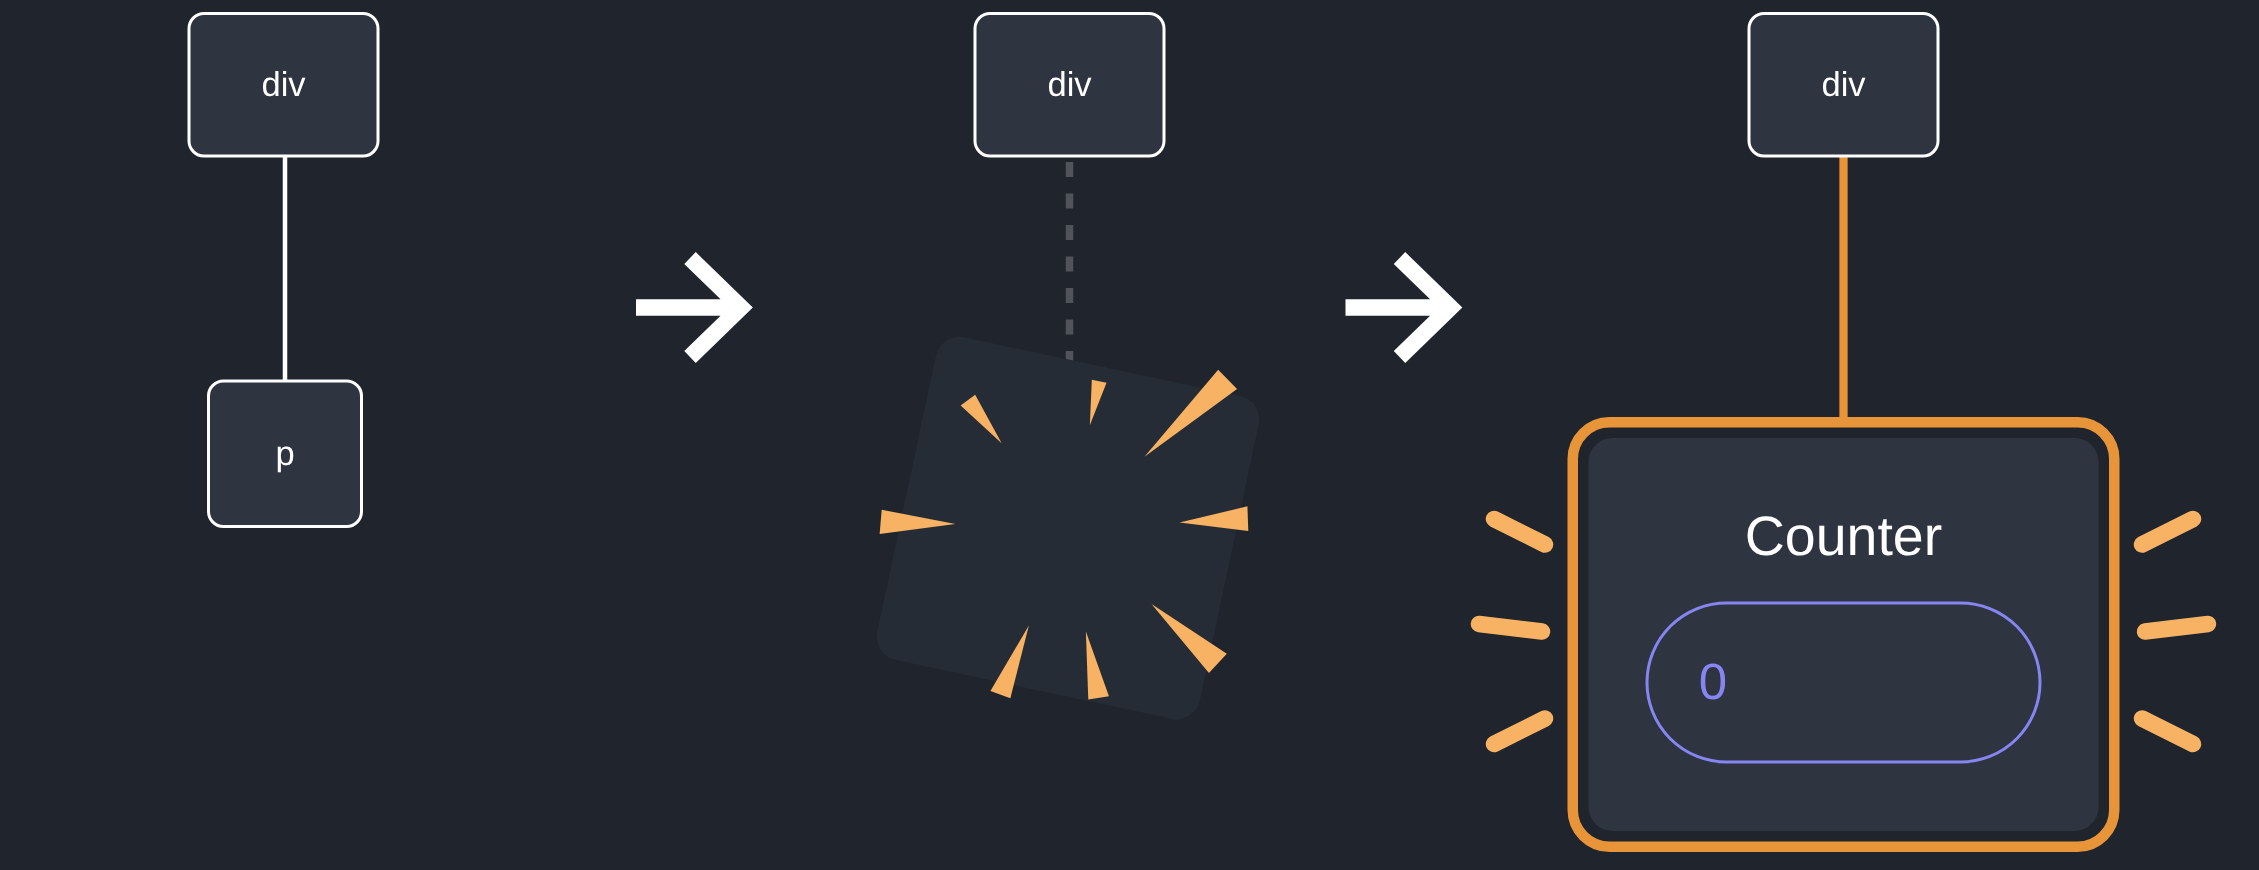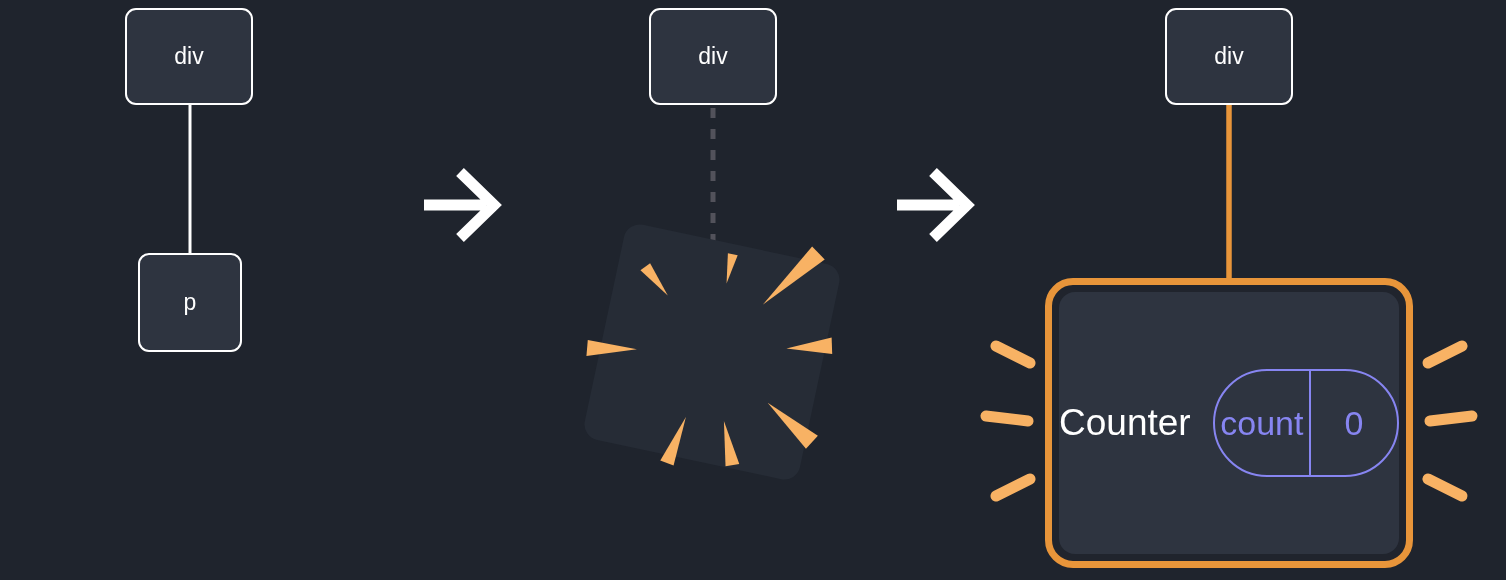--- a/index.html
+++ b/index.html
@@ -33,21 +33,21 @@
     background:var(--node-fill);border:2.5px solid var(--node-border);border-radius:11px;
     display:flex;align-items:center;justify-content:center;
     color:var(--text);font-size:23px;line-height:1;
   }
   .counter-card{
     position:absolute;left:1045px;top:278px;width:368px;height:290px;box-sizing:border-box;
     border:7px solid var(--orange);border-radius:28px;background:var(--card-gap);padding:7px;
   }
   .counter-inner{
     width:100%;height:100%;box-sizing:border-box;background:var(--node-fill);border-radius:16px;
-    display:flex;align-items:center;justify-content:flex-start;gap:22px;
+    display:flex;flex-direction:column;align-items:center;justify-content:center;gap:22px;
   }
   .counter-title{color:var(--text);font-size:37px;font-weight:500;}
   .state-pill{
     display:flex;align-items:stretch;box-sizing:border-box;
     width:264px;height:108px;border:2.5px solid var(--lavender);border-radius:999px;
     color:var(--lavender);font-size:34px;overflow:hidden;
   }
   .state-key{flex:1;display:flex;align-items:center;justify-content:center;border-right:2.5px solid var(--lavender);}
   .state-value{width:86px;display:flex;align-items:center;justify-content:center;}
 </style>
@@ -104,19 +104,18 @@
   </div>
 
   <div class="node" style="left:1165px;top:8px;width:128px;height:97px;">
     <span>div</span>
   </div>
 
   <div class="counter-card">
     <div class="counter-inner">
       <div class="counter-title">Counter</div>
       <div class="state-pill">
-        <div class="state-key">count</div>
         <div class="state-value">0</div>
       </div>
     </div>
   </div>
 
 </div>
 
 </body></html>

